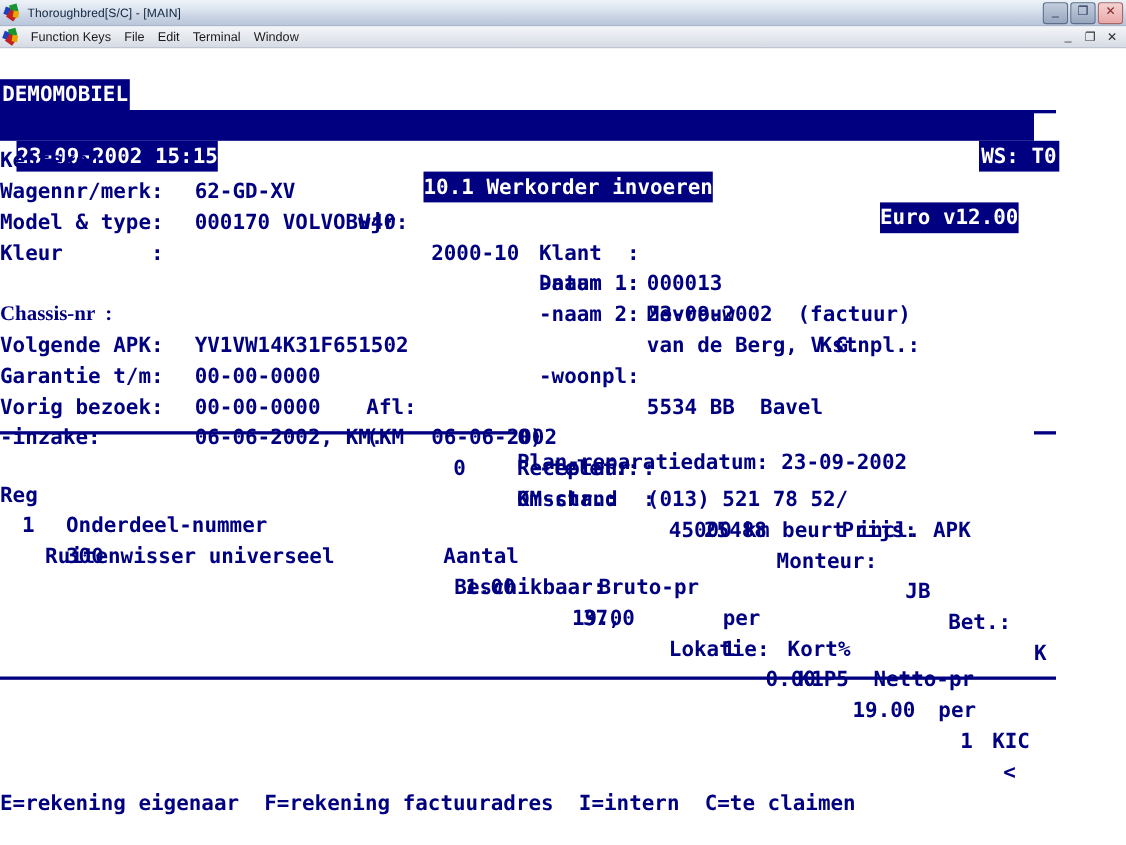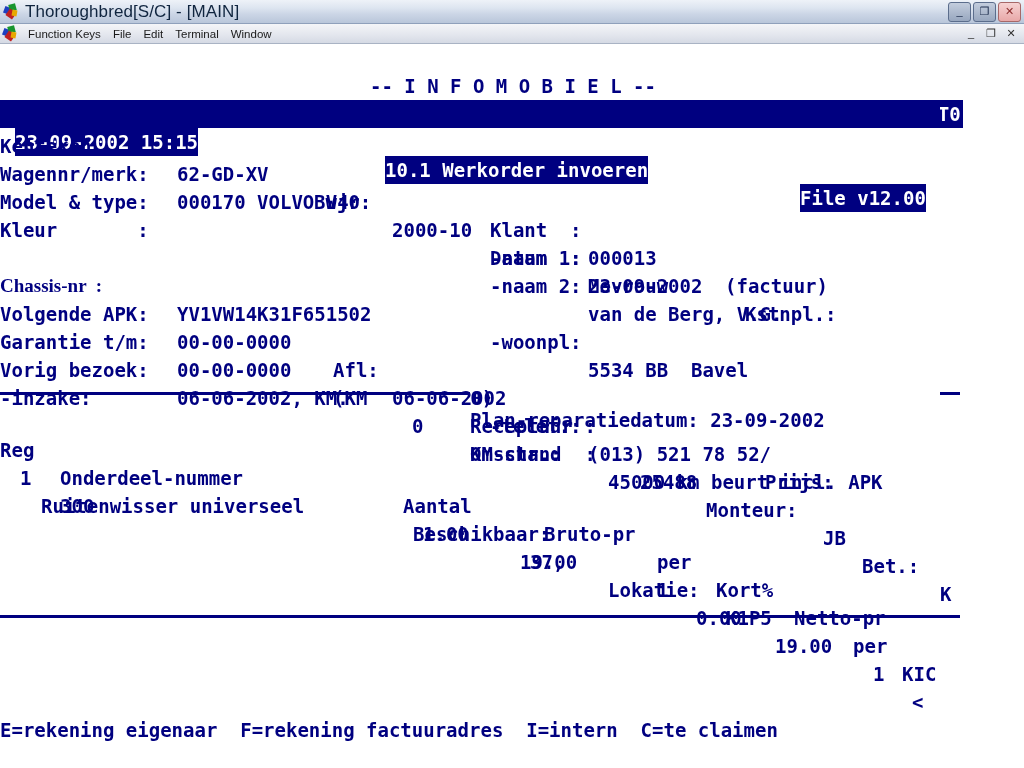--- a/index.html
+++ b/index.html
@@ -20,21 +20,21 @@
     border-bottom: 1px solid #8fa0bb;
     display: flex; align-items: center;
     box-sizing: border-box;
   }
   .title-icon {
     width: 16px; height: 16px; margin: 0 5px 0 4px;
     flex: none; position: relative;
   }
   .title-text {
     font-family: "Liberation Sans", sans-serif;
-    font-size: 17px; color: #10253f; font-weight: normal;
+    font-size: 11px; color: #10253f; font-weight: normal;
     white-space: nowrap; letter-spacing: 0.1px;
   }
   .title-spacer { flex: 1 1 auto; }
   .winbtns { display: flex; gap: 2px; margin-right: 3px; flex: none; }
   .winbtn {
     width: 21px; height: 18px; border-radius: 3px;
     border: 1px solid #5b6d8c;
     background: linear-gradient(to bottom, #c3cddd, #98a7bf);
     display: flex; align-items: center; justify-content: center;
     font-family: "Liberation Sans", sans-serif;
@@ -137,29 +137,30 @@
   <div class="mdibtns">
     <div class="mdibtn">_</div>
     <div class="mdibtn">❐</div>
     <div class="mdibtn">✕</div>
   </div>
 </div>
 
 <div class="term">
 
   <div class="row" style="top:0px;">
+    <span class="cell rev" style="left:0px; padding:0 2px;">DEMOMOBIEL</span>
     <span class="cell" style="left:370px;">-- I N F O M O B I E L --</span>
     <span class="cell rev" style="left:890px; padding:0 2px;">WS: T0</span>
   </div>
 
   <div class="row" style="top:28px;">
     <span class="cell rev" style="left:0px; width:940px;"></span>
     <span class="cell rev" style="left:15px;">23-09-2002 15:15</span>
     <span class="cell rev" style="left:385px;">10.1 Werkorder invoeren</span>
-    <span class="cell rev" style="left:800px;">File v12.00</span>
+    <span class="cell rev" style="left:800px;">Euro v12.00</span>
   </div>
 
   <div class="hr" style="left:75px; top:56px; width:885px;"></div>
 
   <div class="row" style="top:60px;">
     <span class="cell" style="left:0px;">Kenteken    :</span>
     <span class="cell" style="left:177px;">62-GD-XV</span>
     <span class="cell" style="left:314px;">Bwjr:</span>
     <span class="cell" style="left:392px;">2000-10</span>
     <span class="cell" style="left:490px;">Datum  :</span>

